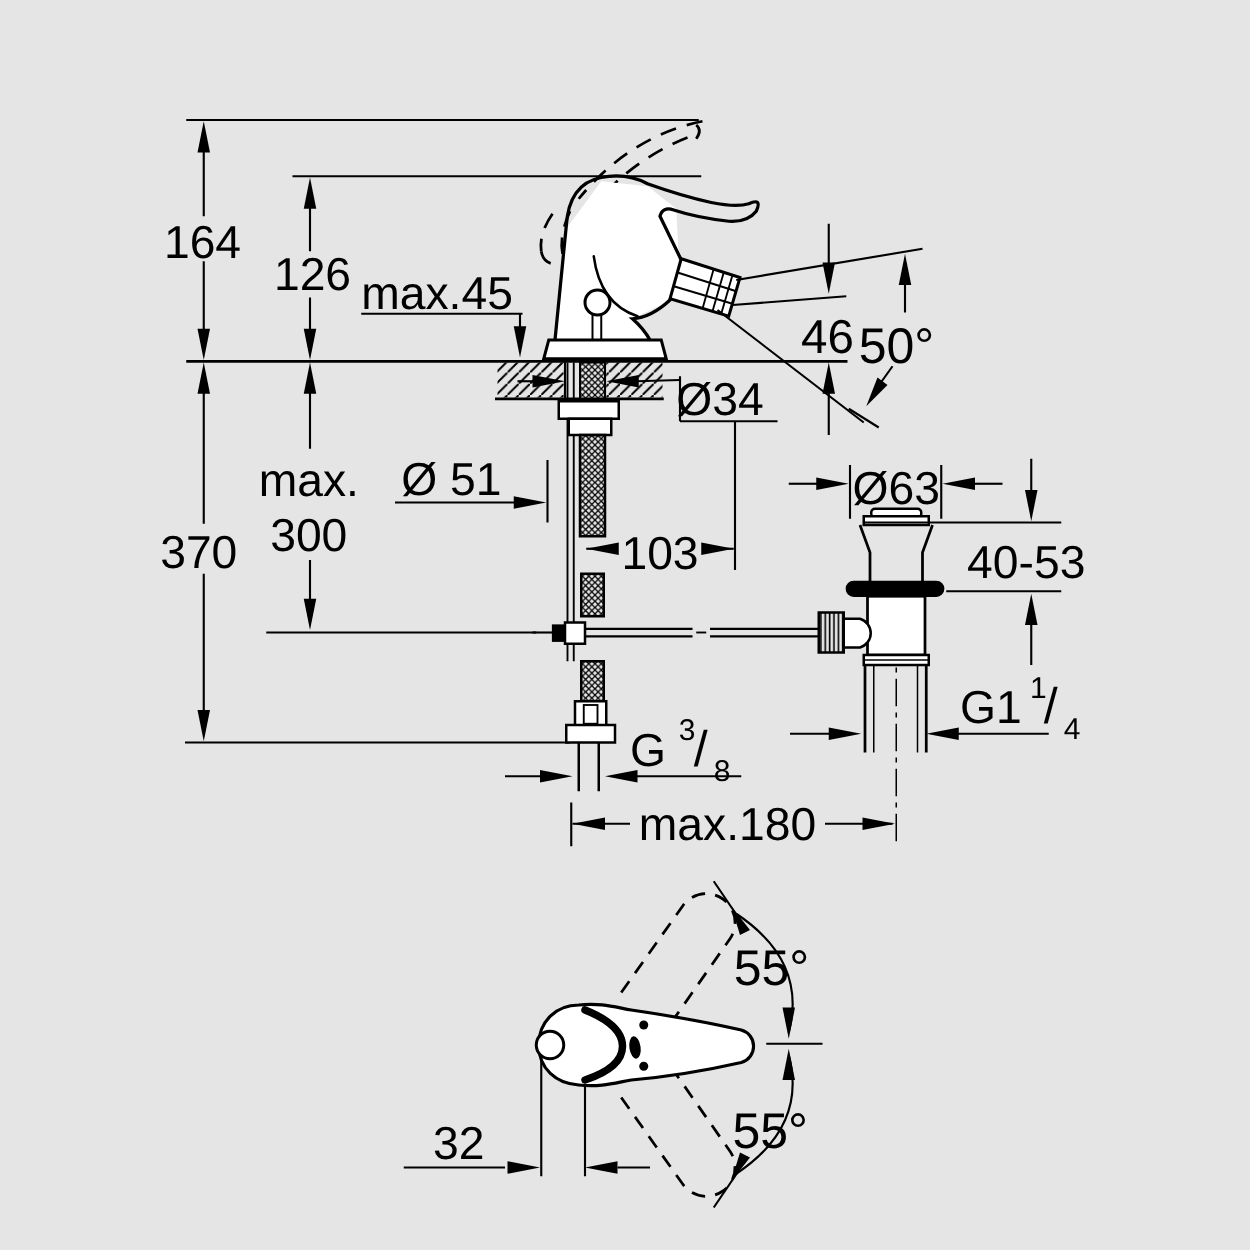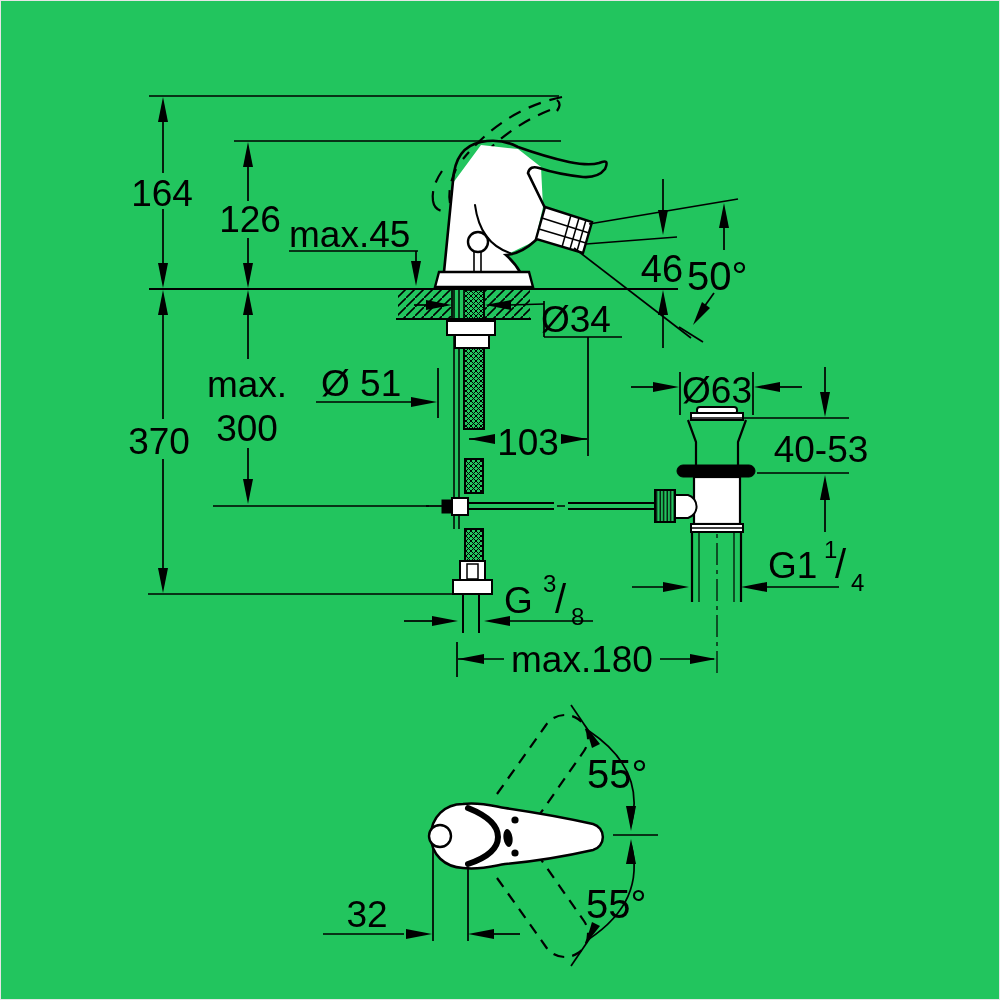--- a/index.html
+++ b/index.html
@@ -1,16 +1,16 @@
 <!DOCTYPE html>
 <html><head>
 <meta charset="utf-8">
 <style>
   html,body{margin:0;padding:0;background:#fff;}
-  .canvas{position:relative;width:1000px;height:1000px;background:#22c55e;border:1px solid #e6e6e6;box-sizing:border-box;overflow:hidden;}
+  .canvas{position:relative;width:1000px;height:1000px;background:#e5e5e5;border:1px solid #e6e6e6;box-sizing:border-box;overflow:hidden;}
   svg{position:absolute;left:0;top:0;}
   text{font-family:"Liberation Sans","DejaVu Sans",sans-serif;fill:#000;}
 </style>
 </head>
 <body>
 
 <div class="canvas">
 <svg width="1000" height="1000" viewBox="0 0 1000 1000">
   <defs>
     <pattern id="hatch" width="9" height="9" patternUnits="userSpaceOnUse">

